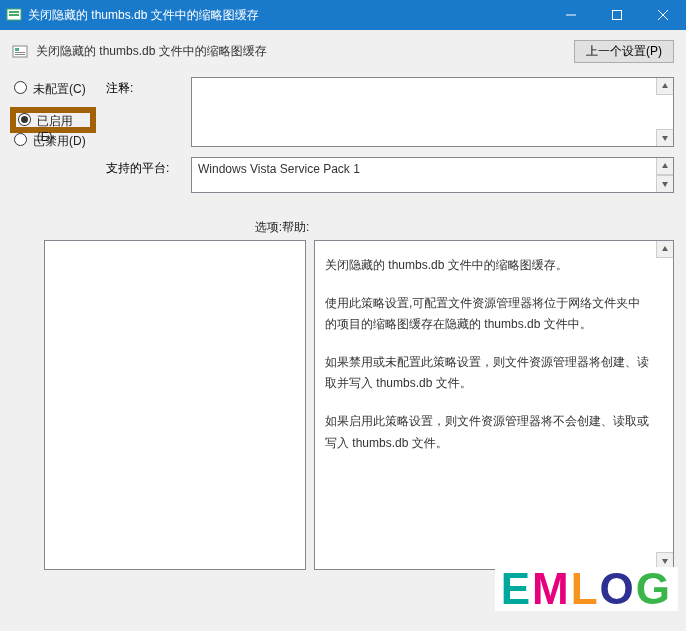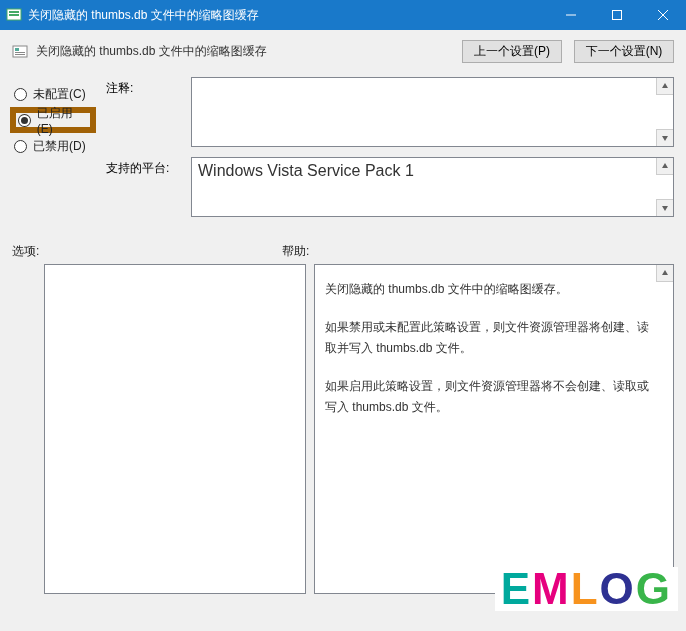--- a/index.html
+++ b/index.html
@@ -73,21 +73,21 @@
   .upper-grid {
     display: flex;
     gap: 10px;
   }
   .radio-col {
     width: 84px;
     padding-top: 4px;
   }
   .radio-item {
     display: flex;
-    align-items: center;
+    align-items: flex-start;
     gap: 6px;
     height: 26px;
     padding: 0 2px;
   }
   .radio-item.highlight {
     border: 6px solid #a16207;
     margin-left:-2px; padding-left:2px;
   }
   .radio-circle {
     width: 13px; height: 13px;
@@ -117,36 +117,37 @@
     padding-top: 3px;
     color: #000;
   }
   .field-box {
     flex: 1;
     background: #fff;
     border: 1px solid #828790;
     position: relative;
   }
   .field-box.annot { height: 70px; }
-  .field-box.platform { height: 60px; padding: 4px 6px; font-size: 16px; color:#333; }
+  .field-box.platform { height: 36px; padding: 4px 6px; font-size: 12px; color:#333; }
   .scroll-arrow {
     position: absolute;
     right: 0;
     width: 17px; height: 17px;
     background: #f0f0f0;
     border-left: 1px solid #cdcdcd;
     display: flex; align-items:center; justify-content:center;
   }
   .scroll-arrow.up { top: 0; border-bottom:1px solid #cdcdcd; }
   .scroll-arrow.down { bottom: 0; border-top:1px solid #cdcdcd; }
   .scroll-arrow svg { width:8px;height:8px; }
   .labels-row {
     display: flex;
     margin-top: 16px;
     margin-bottom: 4px;
+    text-align: right;
   }
   .labels-row .lbl-left { width: 270px; }
   .lower-grid {
     display: flex;
     gap: 8px;
     height: 330px;
     padding-left: 32px;
   }
   .panel {
     background: #fff;
@@ -212,21 +213,20 @@
     <span class="policy-icon">
       <svg width="16" height="16" viewBox="0 0 16 16">
           <rect x="1" y="2" width="14" height="11" fill="#fff" stroke="#888"></rect>
           <rect x="3" y="4" width="4" height="3" fill="#5a9"></rect>
           <rect x="3" y="8" width="10" height="1" fill="#888"></rect>
           <rect x="3" y="10" width="10" height="1" fill="#888"></rect>
         </svg>
     </span>
     <span class="policy-title">关闭隐藏的 thumbs.db 文件中的缩略图缓存</span>
     <button class="nav-btn">上一个设置(P)</button>
-    <button class="nav-btn">下一个设置(N)</button>
   </div>
 
   <div class="upper-grid">
     <div class="radio-col">
       <div class="radio-item">
         <span class="radio-circle"></span>
         <span>未配置(C)</span>
       </div>
       <div class="radio-item highlight">
         <span class="radio-circle checked"></span>
@@ -274,20 +274,21 @@
 
   <div class="labels-row">
     <div class="lbl-left">选项:</div>
     <div>帮助:</div>
   </div>
 
   <div class="lower-grid">
     <div class="panel left"></div>
     <div class="panel right">
       <p>关闭隐藏的 thumbs.db 文件中的缩略图缓存。</p>
+      <p>使用此策略设置,可配置文件资源管理器将位于网络文件夹中的项目的缩略图缓存在隐藏的 thumbs.db 文件中。</p>
       <p>如果禁用或未配置此策略设置，则文件资源管理器将创建、读取并写入 thumbs.db 文件。</p>
       <p>如果启用此策略设置，则文件资源管理器将不会创建、读取或写入 thumbs.db 文件。</p>
       <div class="scroll-arrow up">
           <svg viewBox="0 0 8 8">
             <polygon points="4,1 7,6 1,6" fill="#606060"></polygon>
           </svg>
         </div>
       <div class="scroll-arrow down">
           <svg viewBox="0 0 8 8">
             <polygon points="1,2 7,2 4,7" fill="#606060"></polygon>

